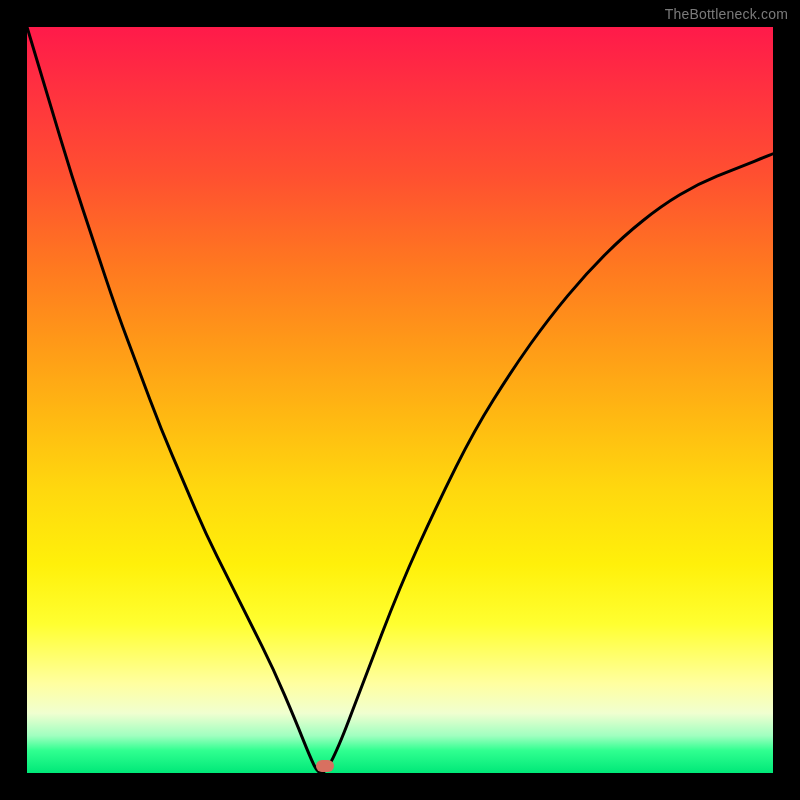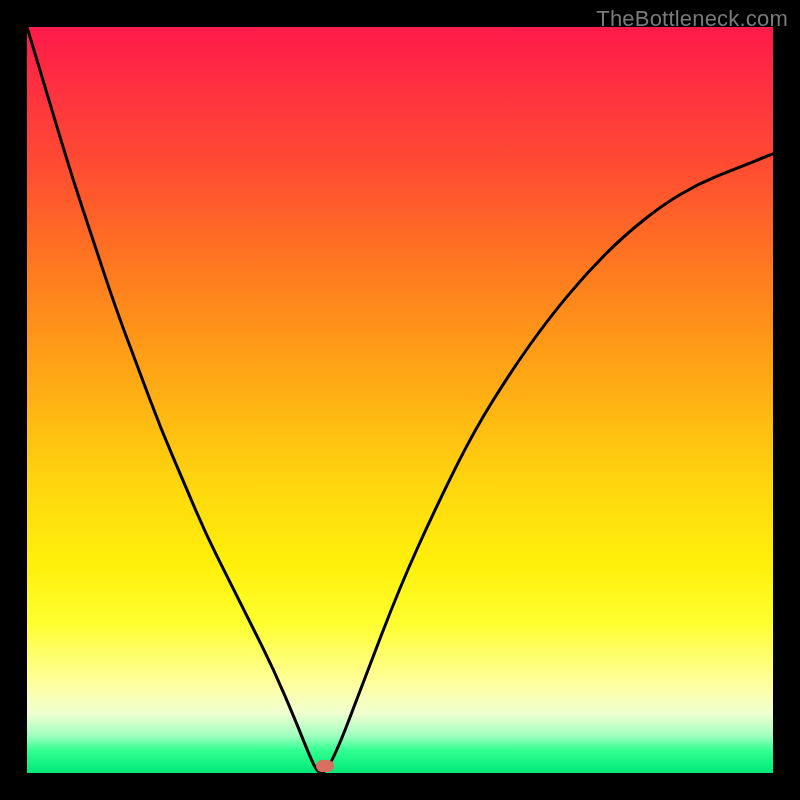--- a/index.html
+++ b/index.html
@@ -32,21 +32,21 @@
       #a0ffc0 95%,
       #30ff90 97%,
       #00e878 100%
     );
   }
   .watermark {
     position: absolute;
     top: 6px;
     right: 12px;
     color: #7a7a7a;
-    font-size: 22px;
+    font-size: 14px;
     letter-spacing: 0.2px;
     font-weight: 400;
     z-index: 10;
   }
   svg.curve {
     position: absolute;
     left: 0;
     top: 0;
     width: 746px;
     height: 746px;

